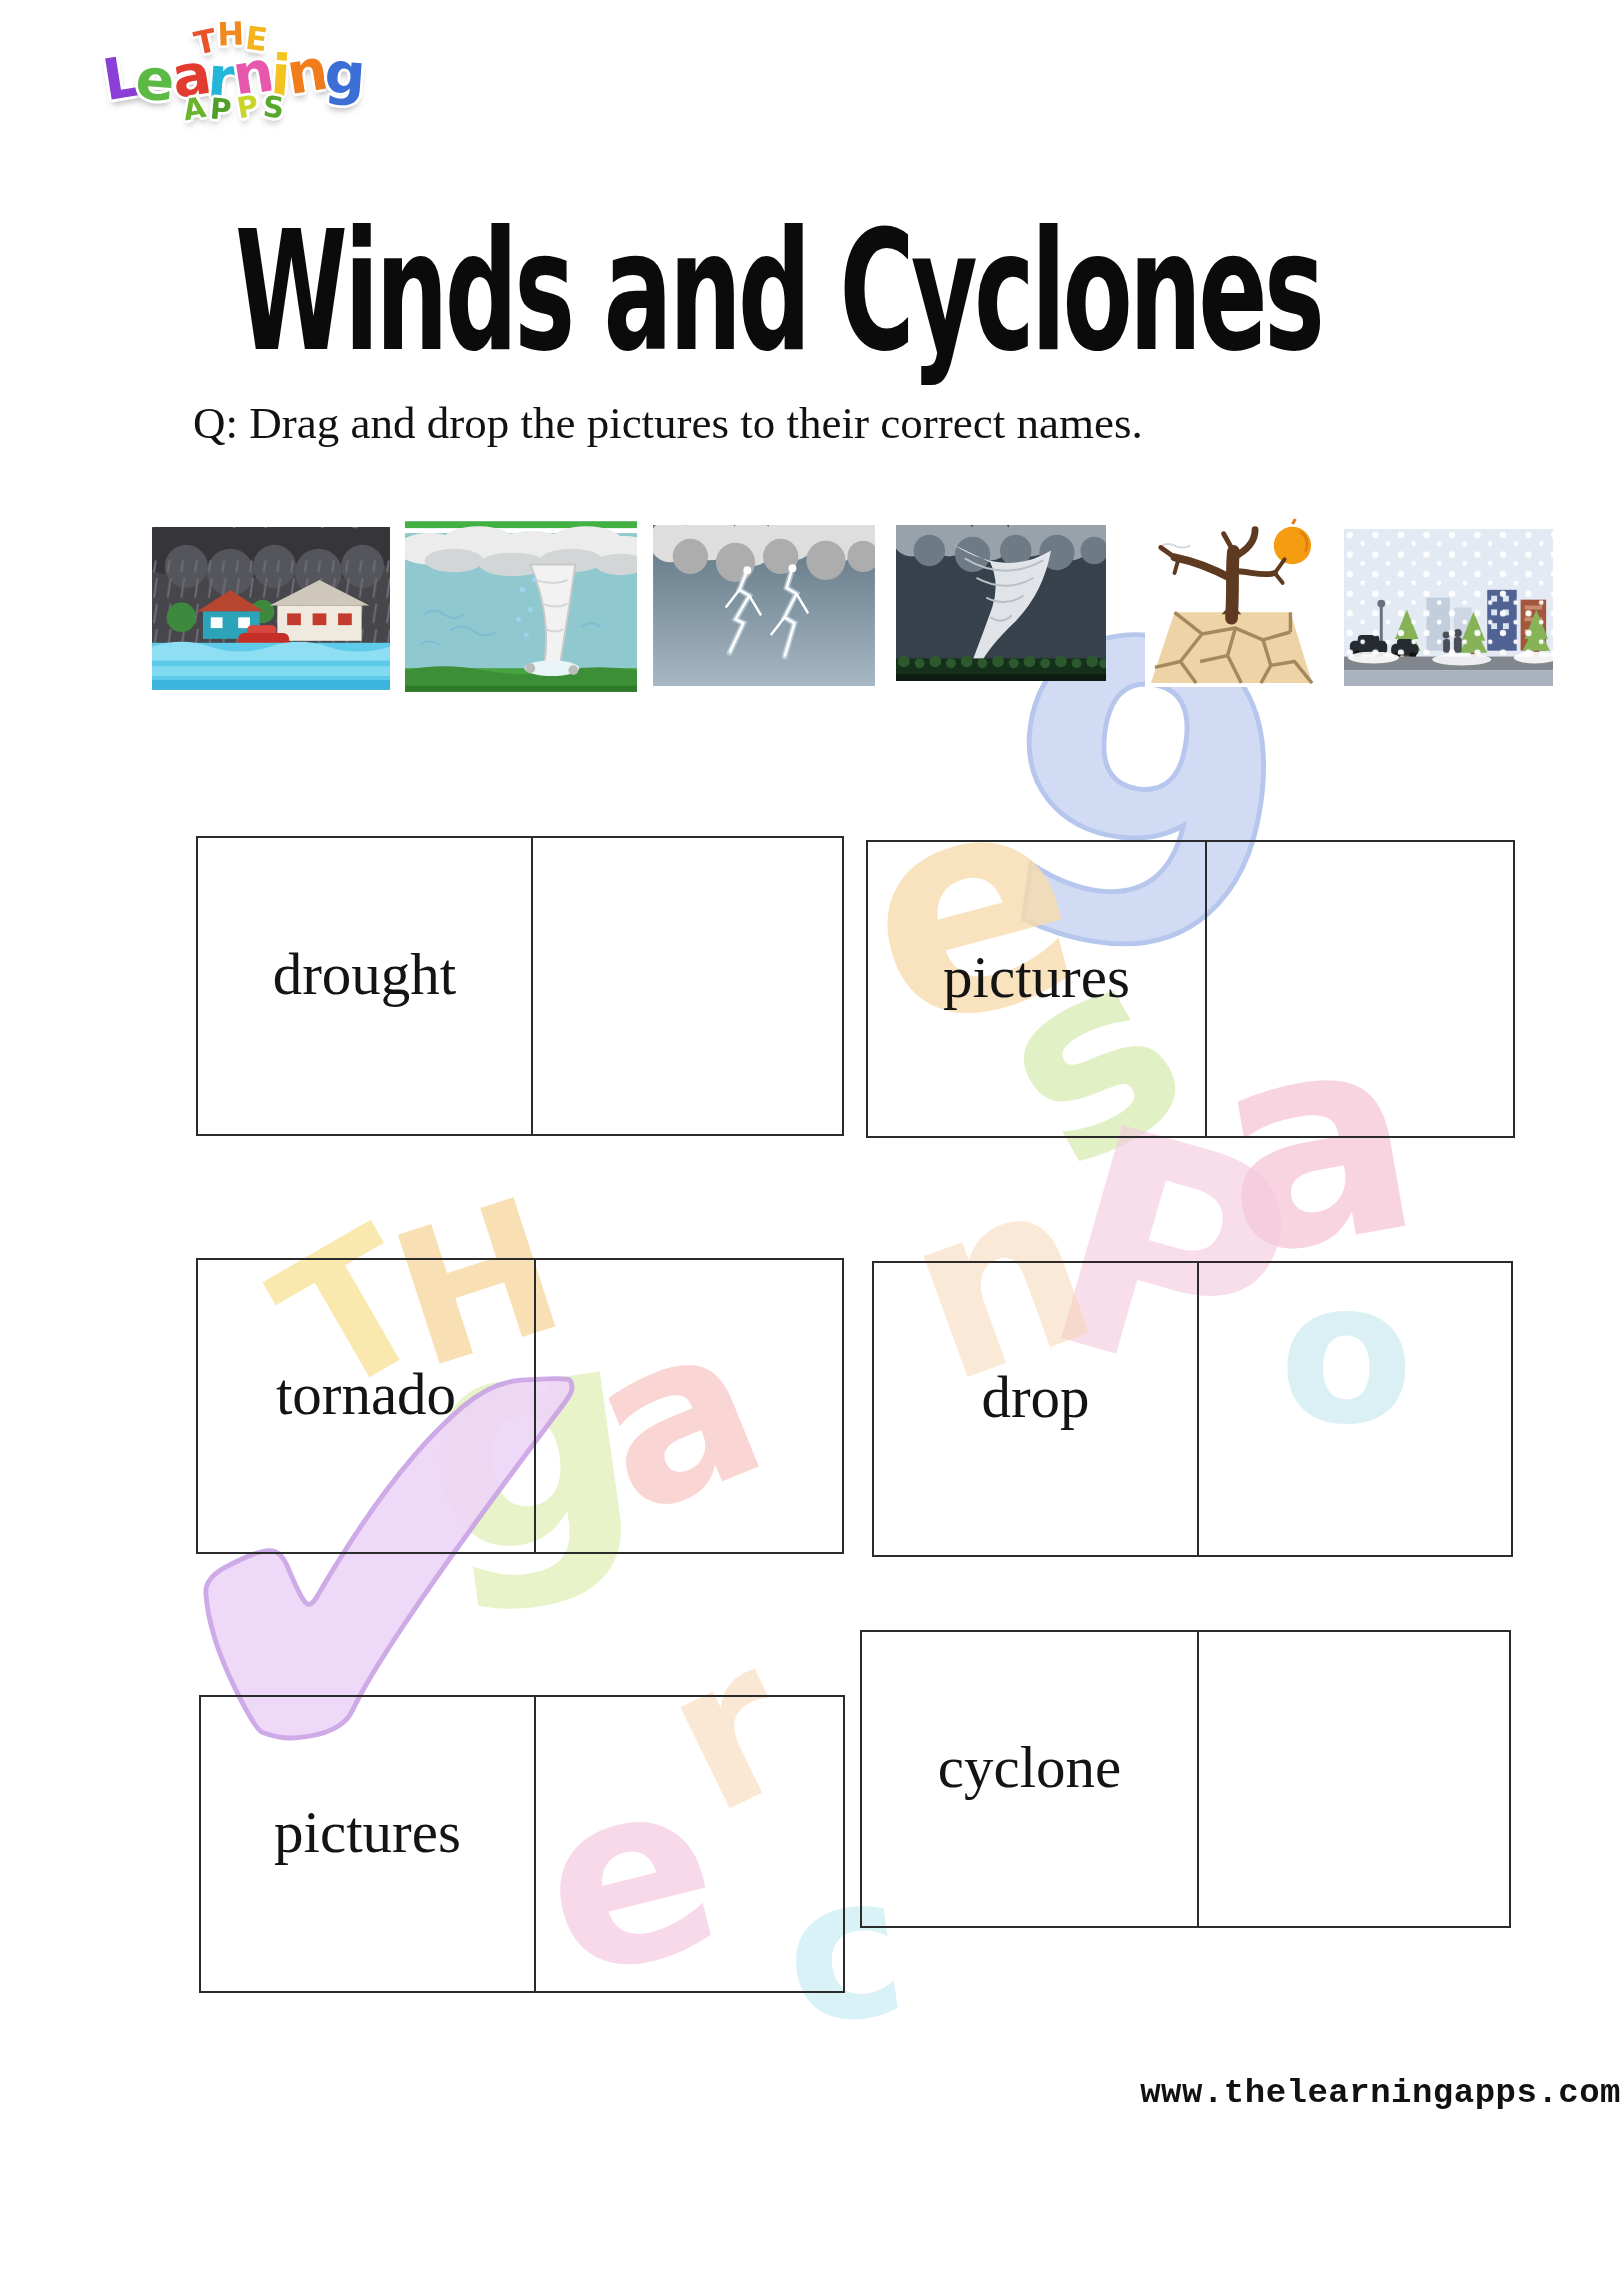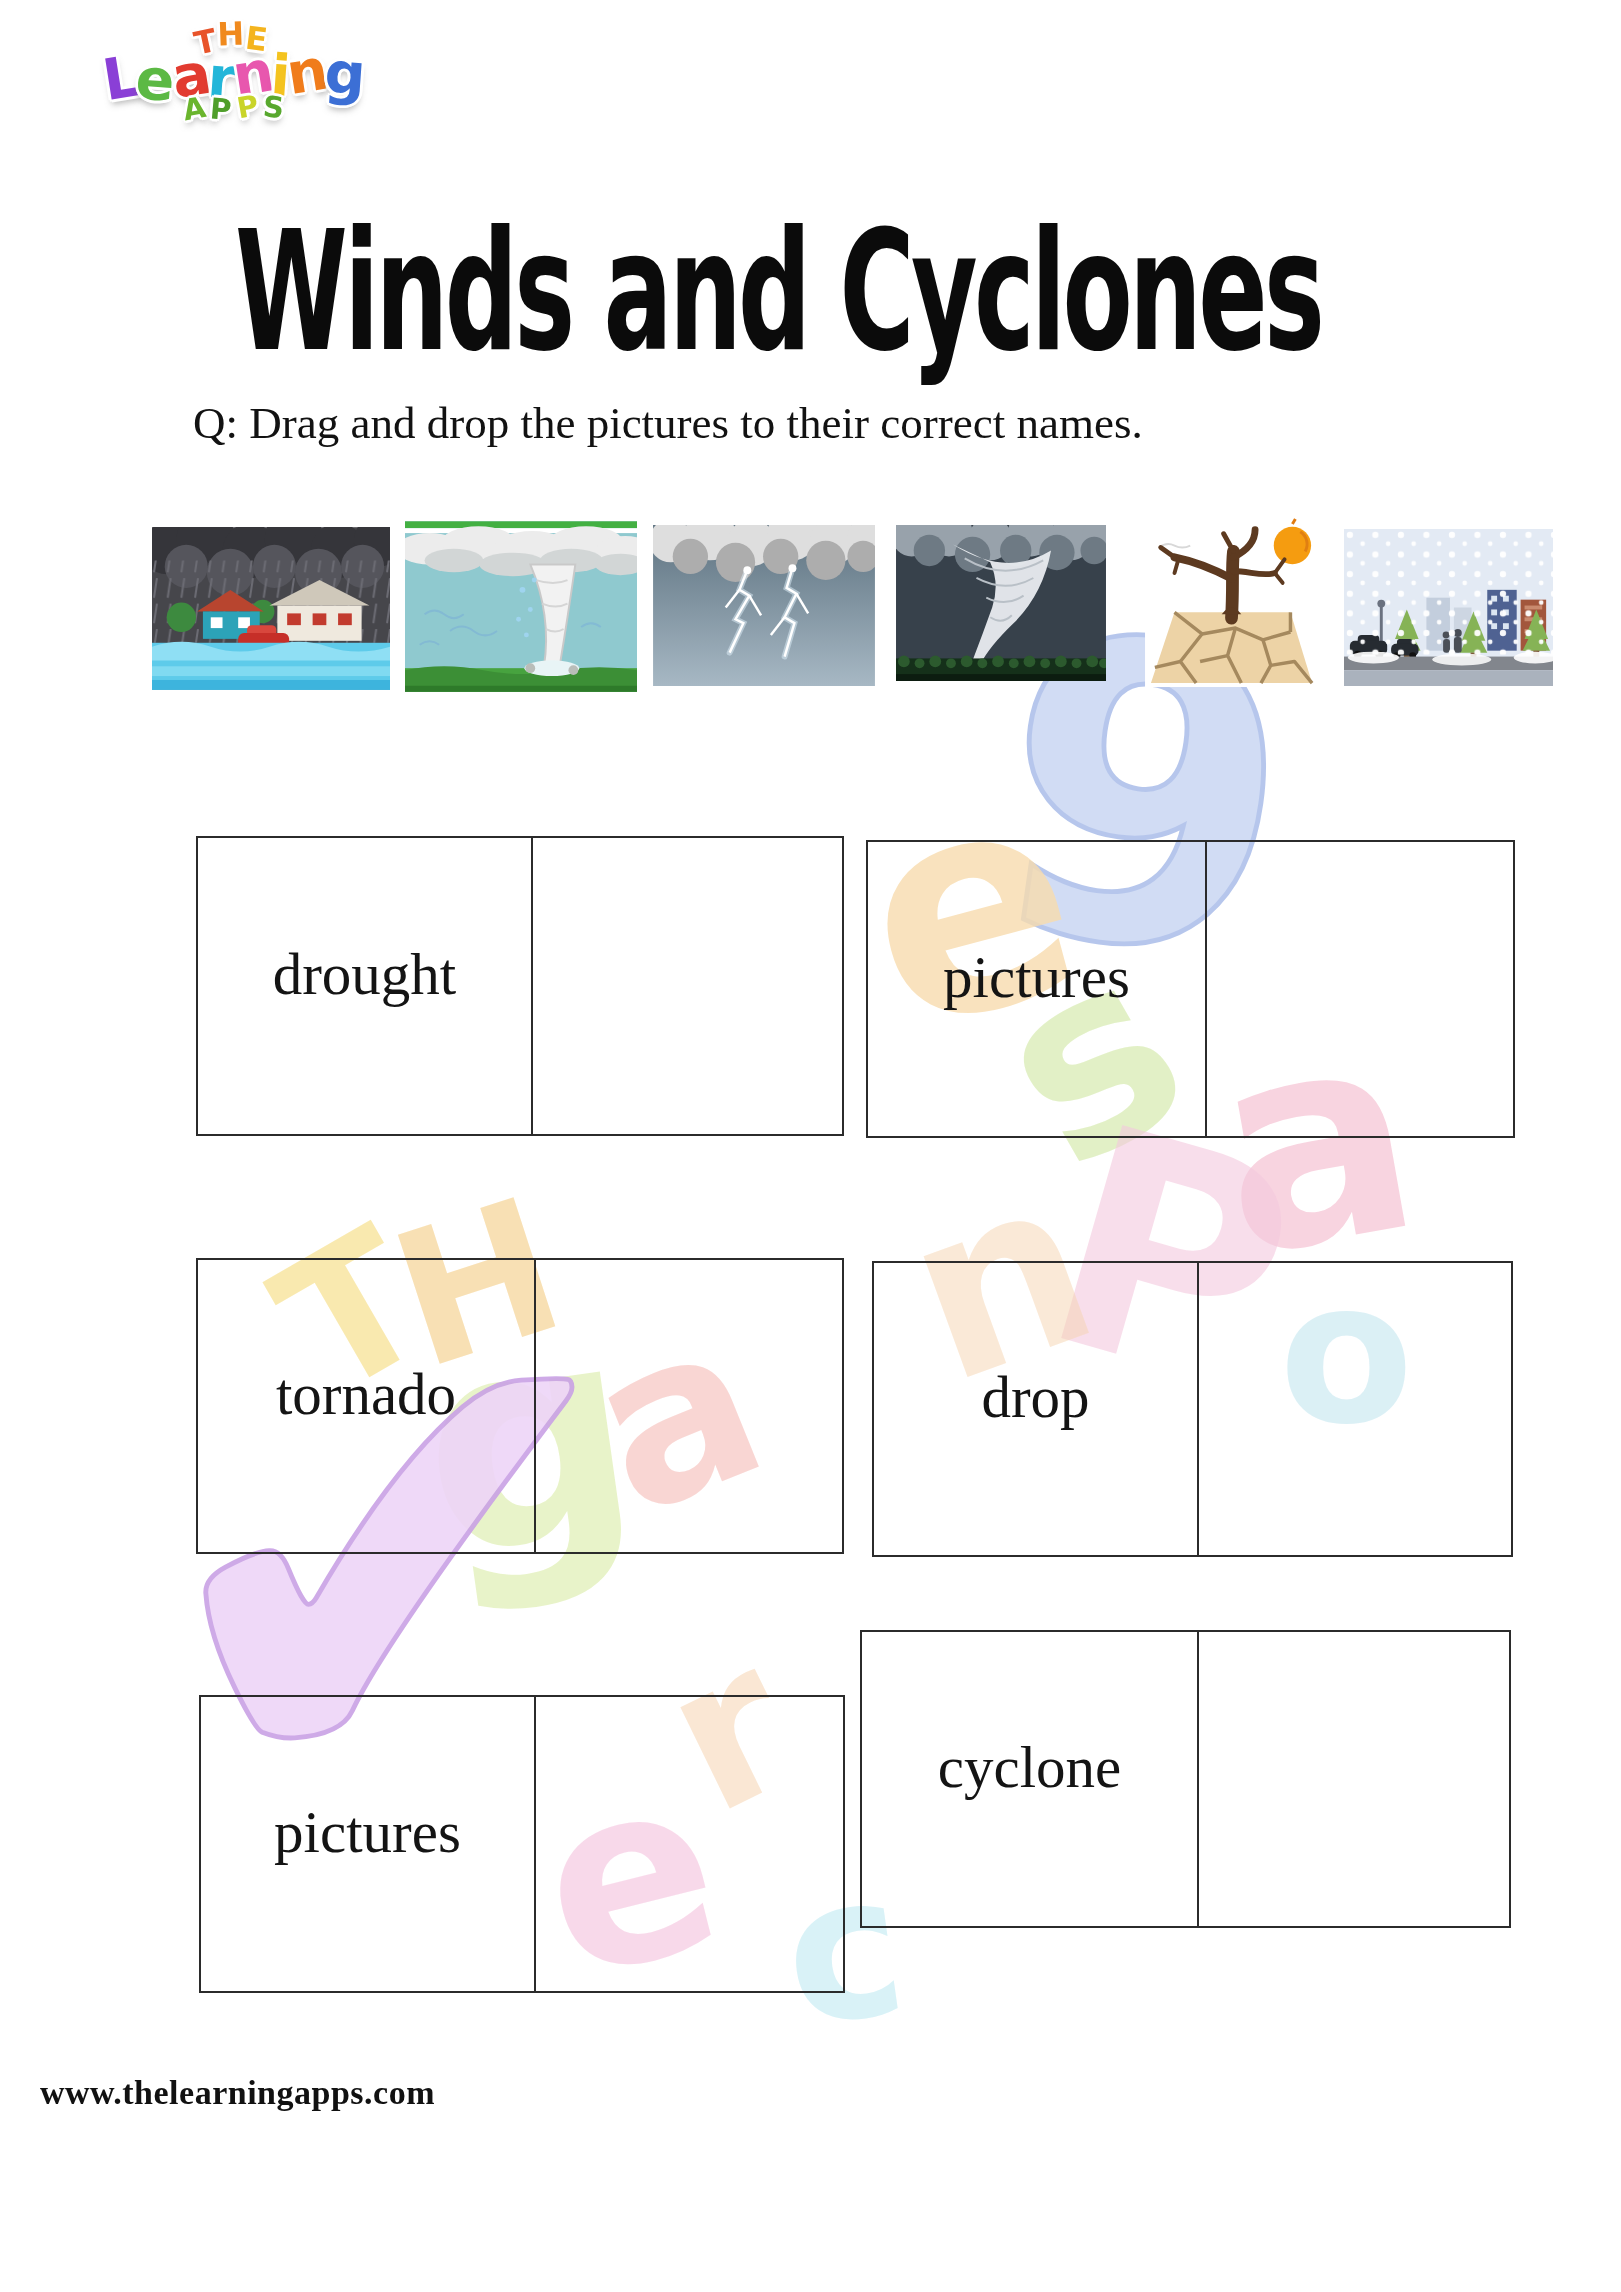--- a/index.html
+++ b/index.html
@@ -31,22 +31,22 @@
   .question{position:absolute;left:193px;top:397px;font-size:45px;color:#121212;white-space:nowrap;}
   
   .pic{position:absolute;}
   .pic svg{display:block;}
   
   .mbox{position:absolute;display:flex;border:2px solid #2b2b2b;background:transparent;gap:24px;}
   .label-cell{border-right:2px solid #2b2b2b;display:flex;align-items:center;justify-content:center;}
   .drop-cell{flex:1;}
   .word{font-family:"Liberation Serif",serif;font-size:59px;color:#141414;transform:translateY(-11.8px);}
   
-  .footer{position:absolute;left:0;right:0;top:2074px;text-align:left;
-          font-family:Liberation Serif, serif;font-weight:bold;font-size:34px;
+  .footer{position:absolute;left:0;right:0;top:2074px;text-align:right;
+          font-family:Liberation Mono, monospace;font-weight:bold;font-size:34px;
           letter-spacing:0.5px;color:#111;margin-left:40px;}
 </style>
 </head>
 <body>
 
 <div class="page">
 
   <div class="watermark">
       <span class="wm" style="left: 1000px; top: 593px; font-size: 412px; color: rgb(201, 214, 243); opacity: 0.85; transform: rotate(8deg); -webkit-text-stroke: 4.9px rgb(170, 189, 233);">9</span>
       <span class="wm" style="left: 870px; top: 760px; font-size: 294px; color: rgb(248, 220, 174); opacity: 0.8; transform: rotate(-15deg);">e</span>

